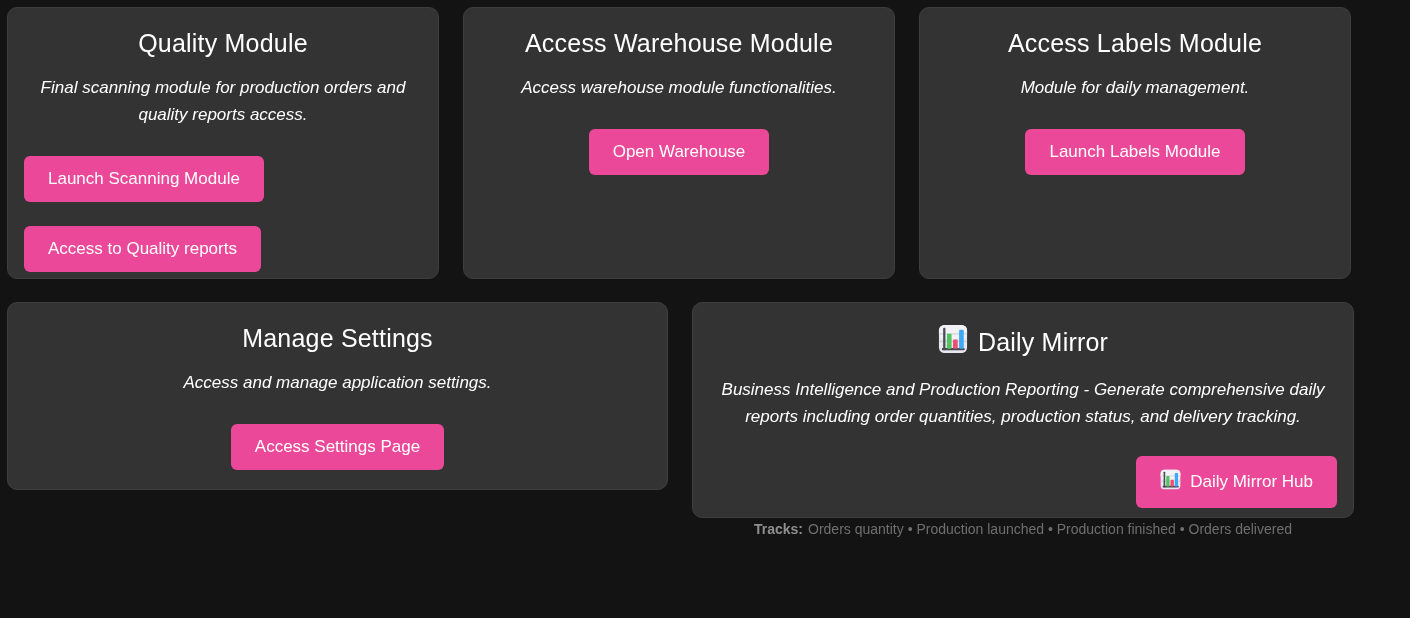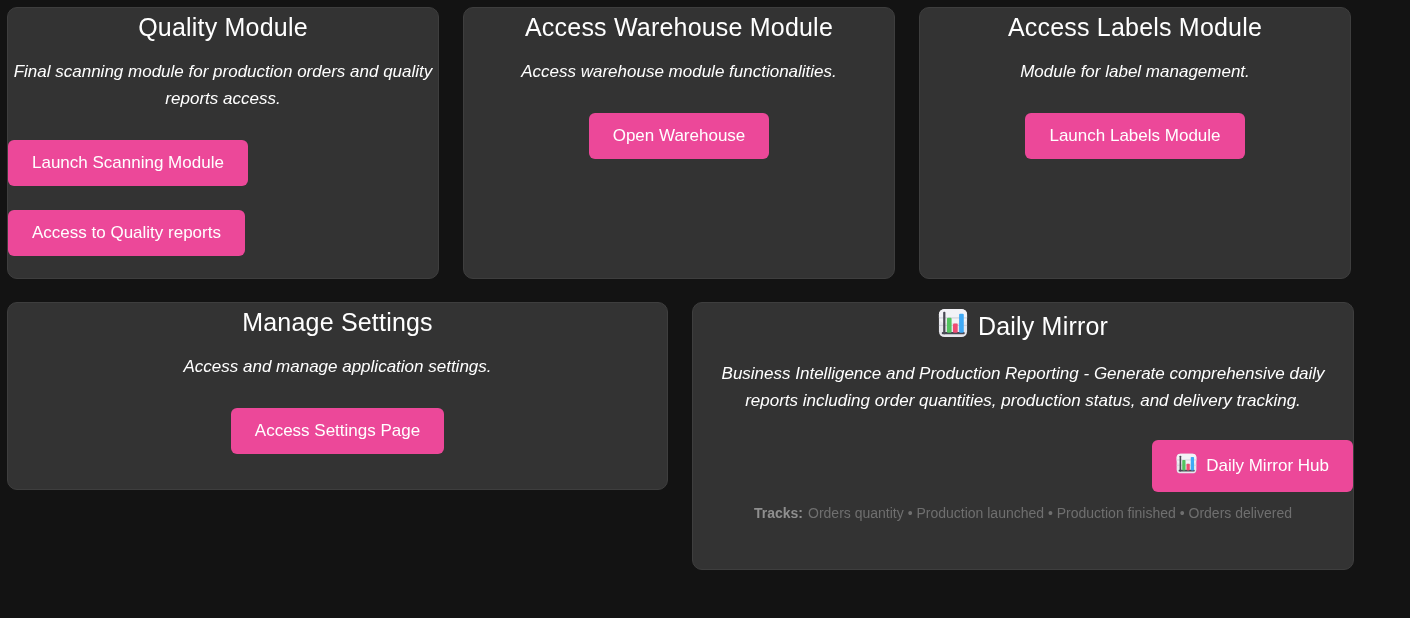--- a/index.html
+++ b/index.html
@@ -15,24 +15,25 @@
     padding: 7px;
     display: flex;
     flex-direction: column;
     gap: 23px;
   }
   .row { display: flex; gap: 24px; }
   .card {
     background: #333333;
     border: 1px solid #3e3e3e;
     border-radius: 10px;
+    padding: 16px;
   }
   .row-1 .card { width: 432px; height: 272px; }
   .card-settings { width: 661px; height: 188px; }
-  .card-daily { width: 662px; height: 268px; }
+  .card-daily { width: 662px; height: 216px; }
 
   .card-title {
     margin: 5px 0 0 0;
     font-size: 25px;
     font-weight: 400;
     text-align: center;
     letter-spacing: 0.2px;
     display: flex;
     align-items: center;
     justify-content: center;
@@ -110,21 +111,21 @@
     <div class="card">
       <h2 class="card-title">Access Warehouse Module</h2>
       <p class="card-desc">Access warehouse module functionalities.</p>
       <div class="btn-center">
         <button class="btn">Open Warehouse</button>
       </div>
     </div>
 
     <div class="card">
       <h2 class="card-title">Access Labels Module</h2>
-      <p class="card-desc">Module for label management.</p>
+      <p class="card-desc">Module for daily management.</p>
       <div class="btn-center">
         <button class="btn">Launch Labels Module</button>
       </div>
     </div>
 
   </div>
 
   <div class="row row-2">
 
     <div class="card card-settings">

